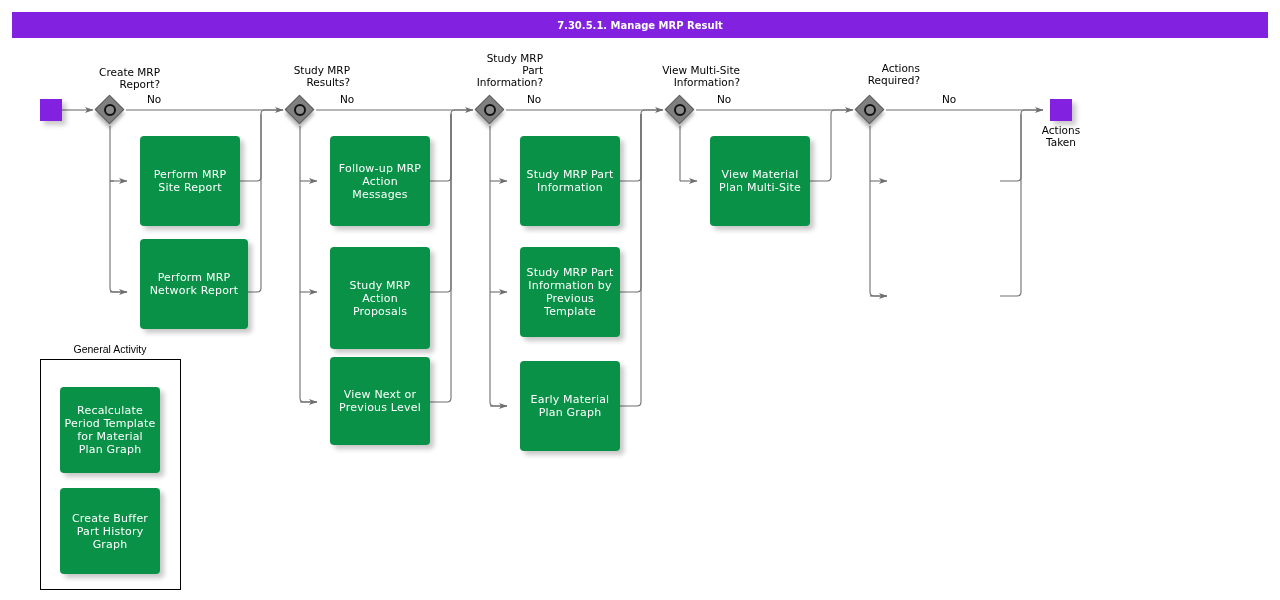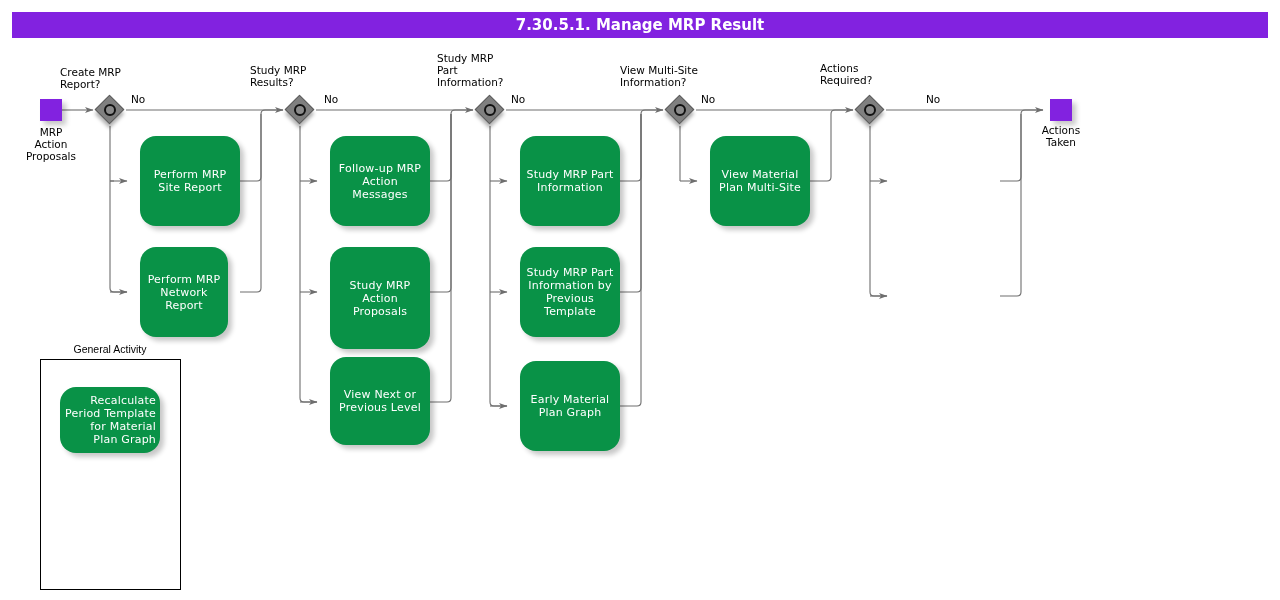--- a/index.html
+++ b/index.html
@@ -20,41 +20,41 @@
   .titlebar {
     position: absolute;
     left: 12px;
     top: 12px;
     width: 1256px;
     height: 26px;
     background: #8222e0;
     color: #ffffff;
     font-family: "DejaVu Sans", sans-serif;
     font-weight: bold;
-    font-size: 15px;
+    font-size: 10px;
     letter-spacing: 0px;
     display: flex;
     align-items: center;
     justify-content: center;
     box-sizing: border-box;
   }
   
   #wires {
     position: absolute;
     left: 0;
     top: 0;
     width: 1280px;
     height: 600px;
     pointer-events: none;
   }
   
   .task {
     position: absolute;
     background: #099247;
-    border-radius: 16px;
+    border-radius: 4px;
     color: #ffffff;
     font-family: "DejaVu Sans", sans-serif;
     font-size: 11px;
     line-height: 13px;
     letter-spacing: 0.2px;
     display: flex;
     align-items: center;
     justify-content: center;
     text-align: center;
     box-sizing: border-box;
@@ -87,34 +87,35 @@
     top: 9px;
     width: 12px;
     height: 12px;
     border: 2.2px solid #111111;
     border-radius: 50%;
     background: #8b8b8b;
     box-sizing: border-box;
   }
   .gw-label {
     position: absolute;
-    text-align: left;
+    text-align: right;
     font-family: "DejaVu Sans", sans-serif;
     font-size: 10.5px;
     line-height: 12px;
     color: #000000;
     z-index: 5;
   }
   .branch-label {
     position: absolute;
     font-family: "DejaVu Sans", sans-serif;
     font-size: 10.5px;
     line-height: 12px;
     color: #000000;
     z-index: 5;
+    margin-left: 16px;
   }
   
   .terminator {
     position: absolute;
     width: 22px;
     height: 22px;
     background: #8222e0;
     box-shadow: 4px 4px 5px rgba(0,0,0,0.22);
     z-index: 4;
   }
@@ -204,25 +205,20 @@
       <path d="M870,126 L870,292 Q870,296 874,296 L887,296"></path>
       <path d="M870,181 L887,181" marker-end="url(#arrow)"></path>
       <path d="M870,296 L887,296" marker-end="url(#arrow)"></path>
       <path d="M1000,181 L1017,181 Q1021,181 1021,177 L1021,114"></path>
       <path d="M1000,296 L1017,296 Q1021,296 1021,292 L1021,114"></path>
       <path d="M1021,114 Q1021,110 1025,110 L1043,110"></path>
     </g>
   </svg>
 
   <div class="terminator" style="left:40px; top:99px;"></div>
-  <div class="term-label" style="left:8px; top:126px; width:86px;">
-    <div>MRP</div>
-    <div>Action</div>
-    <div>Proposals</div>
-  </div>
 
   <div class="terminator" style="left:1050px; top:99px;"></div>
   <div class="term-label" style="left:1018px; top:124px; width:86px;">
     <div>Actions</div>
     <div>Taken</div>
   </div>
 
   <div class="gateway" style="left:95px; top:95px;">
     <div class="dia"></div>
     <div class="ring"></div>
@@ -269,37 +265,38 @@
     <div class="ring"></div>
   </div>
   <div class="gw-label" style="left:820px; top:62px; width:100px;">
     <div>Actions</div>
     <div>Required?</div>
   </div>
   <div class="branch-label" style="left:926px; top:93px;">No</div>
 
   <div class="task" style="left:140px; top:136px; width:100px; height:90px;">Perform MRP Site Report</div>
 
-  <div class="task" style="left:140px; top:247px; width:88px; height:90px;">Perform MRP Network Report</div>
+  <div class="task" style="left:140px; top:239px; width:108px; height:90px;">Perform MRP Network Report</div>
 
   <div class="task" style="left:330px; top:136px; width:100px; height:90px;">Follow-up MRP Action Messages</div>
 
   <div class="task" style="left:330px; top:247px; width:100px; height:102px;">Study MRP Action Proposals</div>
 
   <div class="task" style="left:330px; top:357px; width:100px; height:88px;">View Next or Previous Level</div>
 
   <div class="task" style="left:520px; top:136px; width:100px; height:90px;">Study MRP Part Information</div>
 
   <div class="task" style="left:520px; top:247px; width:100px; height:90px;">Study MRP Part Information by Previous Template</div>
 
   <div class="task" style="left:520px; top:361px; width:100px; height:90px;">Early Material Plan Graph</div>
 
   <div class="task" style="left:710px; top:136px; width:100px; height:90px;">View Material Plan Multi-Site</div>
 
 
 
   <div class="group-title" style="left:30px; top:343px; width:160px;">General Activity</div>
   <div class="group-frame" style="left:40px; top:359px; width:141px; height:231px;"></div>
 
-  <div class="task" style="left:60px; top:387px; width:100px; height:66px;text-align:right;">Recalculate Period Template for Material Plan Graph</div>
-
+  <div class="task" style="left:60px; top:387px; width:100px; height:86px;">Recalculate Period Template for Material Plan Graph</div>
+
+  <div class="task" style="left:60px; top:488px; width:100px; height:86px;">Create Buffer Part History Graph</div>
 
 </div>
 
 </body></html>

